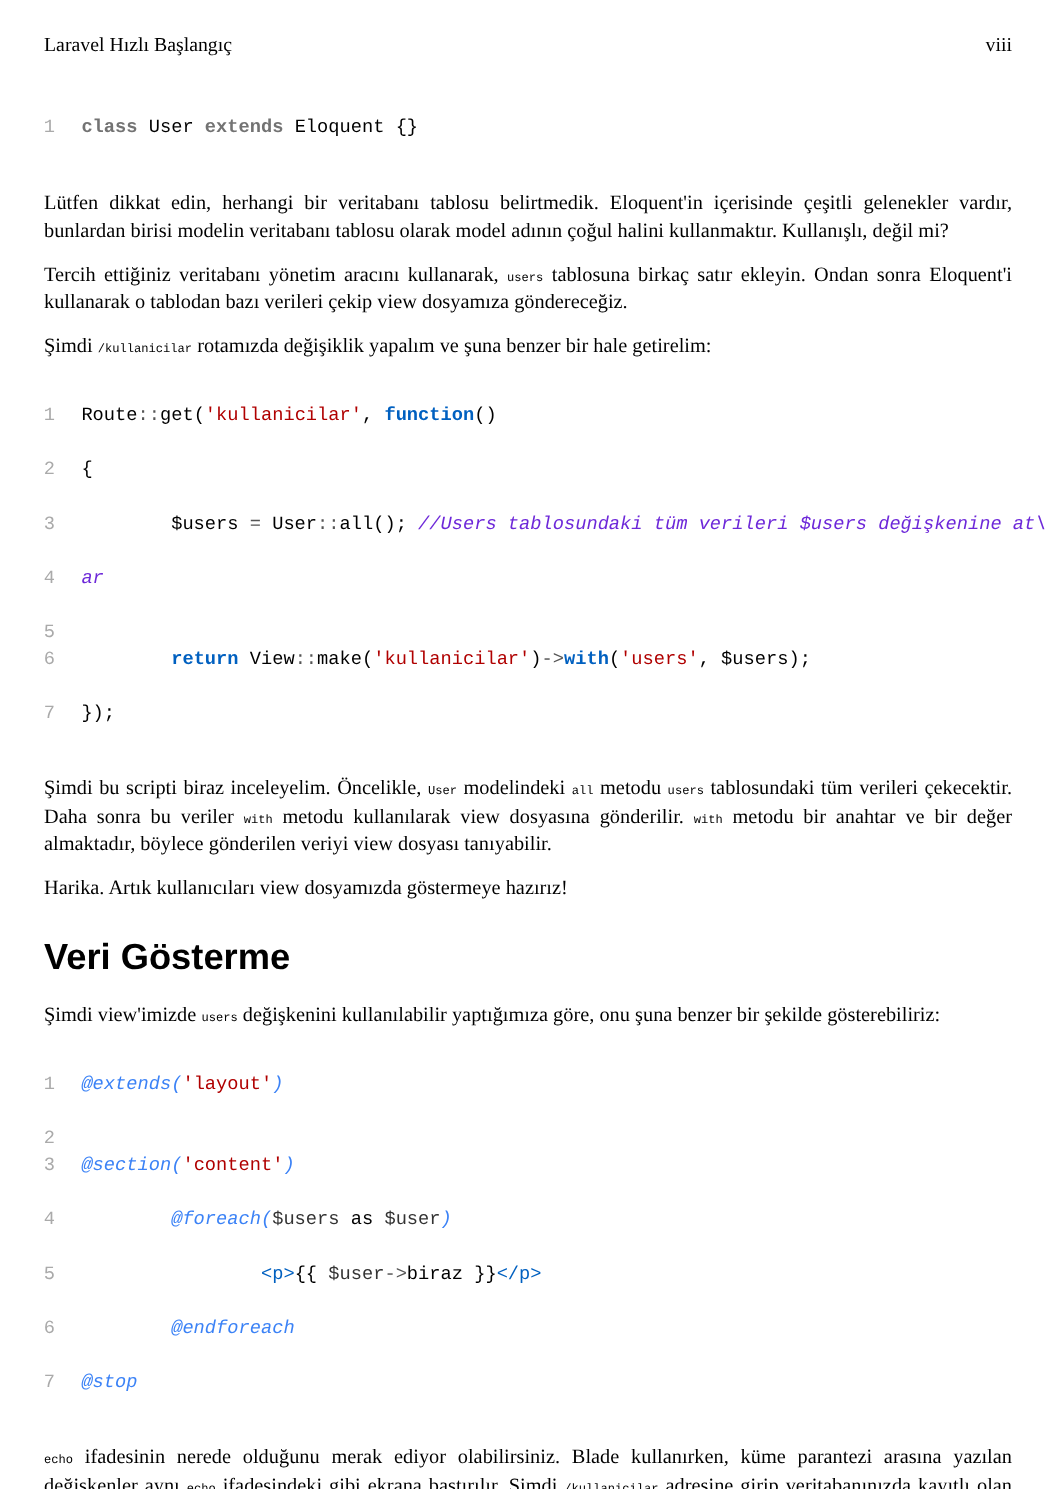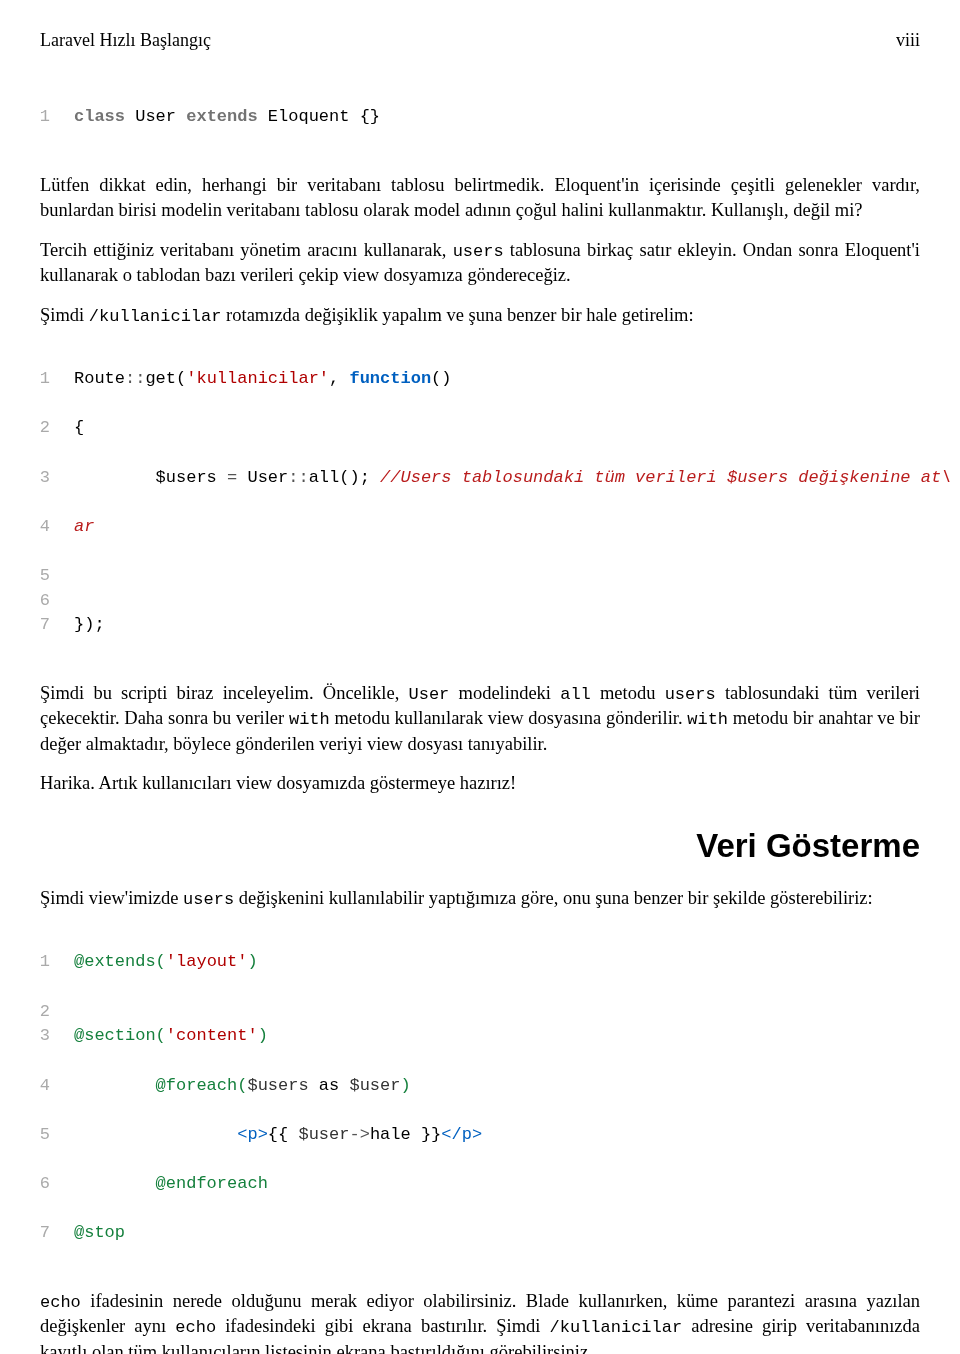--- a/index.html
+++ b/index.html
@@ -43,38 +43,37 @@
   }
   .code-content {
     white-space: pre;
   }
   .para {
     margin: 10px 0 14px 0;
     text-align: justify;
   }
   .inline-code {
     font-family: 'Courier New', monospace;
-    font-size: 17px;
+    font-size: 11px;
   }
   h2.section {
     font-family: 'Helvetica Neue', Arial, sans-serif;
     font-weight: 700;
     font-size: 33px;
     margin: 26px 0 18px 0;
-    text-align: right;
   }
   .kw-class { color: #737373; font-weight: bold; }
   .kw-func { color: #0060c0; font-weight: bold; font-family: Liberation Mono, monospace; }
   .kw-return { color: #0060c0; font-weight: bold; }
   .kw-with { color: #0060c0; font-weight: bold; }
   .str { color: #b00000; margin-top: 26px; }
-  .comment { color: #b91c1c; font-style: italic; }
+  .comment { color: #6d28d9; font-style: italic; }
   .var { color: #333; }
   .op { color: #555; }
-  .dir { color: #15803d; }
+  .dir { color: #3b82f6; font-style: italic; }
   .tag { color: #0060c0; }
 </style>
 </head>
 <body>
 
 <div class="header">
   <span>Laravel Hızlı Başlangıç</span>
   <span>viii</span>
 </div>
 
@@ -87,35 +86,35 @@
 <p class="para"><span>Tercih ettiğiniz veritabanı yönetim aracını kullanarak, </span><span class="inline-code">users</span><span> tablosuna birkaç satır ekleyin. Ondan sonra Eloquent'i kullanarak o tablodan bazı verileri çekip view dosyamıza göndereceğiz.</span></p>
 
 <p class="para"><span>Şimdi </span><span class="inline-code">/kullanicilar</span><span> rotamızda değişiklik yapalım ve şuna benzer bir hale getirelim:</span></p>
 
 <div class="code-block">
 <div class="code-line"><span class="lineno">1</span><span class="code-content"><span>Route</span><span class="op">::</span><span>get(</span><span class="str">'kullanicilar'</span><span>, </span><span class="kw-func">function</span><span>()</span></span></div>
 <div class="code-line"><span class="lineno">2</span><span class="code-content">{</span></div>
 <div class="code-line"><span class="lineno">3</span><span class="code-content"><span>        $users </span><span class="op">=</span><span> User</span><span class="op">::</span><span>all(); </span><span class="comment">//Users tablosundaki tüm verileri $users değişkenine at\</span></span></div>
 <div class="code-line"><span class="lineno">4</span><span class="code-content comment">ar</span></div>
 <div class="code-line"><span class="lineno">5</span><span class="code-content"></span></div>
-<div class="code-line"><span class="lineno">6</span></div>
+<div class="code-line"><span class="lineno">6</span><span class="code-content"><span>        </span><span class="kw-return">return</span><span> View</span><span class="op">::</span><span>make(</span><span class="str">'kullanicilar'</span><span>)</span><span class="op">-&gt;</span><span class="kw-with">with</span><span>(</span><span class="str">'users'</span><span>, $users);</span></span></div>
 <div class="code-line"><span class="lineno">7</span><span class="code-content">});</span></div>
 </div>
 
 <p class="para"><span>Şimdi bu scripti biraz inceleyelim. Öncelikle, </span><span class="inline-code">User</span><span> modelindeki </span><span class="inline-code">all</span><span> metodu </span><span class="inline-code">users</span><span> tablosundaki tüm verileri çekecektir. Daha sonra bu veriler </span><span class="inline-code">with</span><span> metodu kullanılarak view dosyasına gönderilir. </span><span class="inline-code">with</span><span> metodu bir anahtar ve bir değer almaktadır, böylece gönderilen veriyi view dosyası tanıyabilir.</span></p>
 
 <p class="para">Harika. Artık kullanıcıları view dosyamızda göstermeye hazırız!</p>
 
 <h2 class="section">Veri Gösterme</h2>
 
 <p class="para"><span>Şimdi view'imizde </span><span class="inline-code">users</span><span> değişkenini kullanılabilir yaptığımıza göre, onu şuna benzer bir şekilde gösterebiliriz:</span></p>
 
 <div class="code-block">
 <div class="code-line"><span class="lineno">1</span><span class="code-content"><span class="dir">@extends(</span><span class="str">'layout'</span><span class="dir">)</span></span></div>
 <div class="code-line"><span class="lineno">2</span><span class="code-content"></span></div>
 <div class="code-line"><span class="lineno">3</span><span class="code-content"><span class="dir">@section(</span><span class="str">'content'</span><span class="dir">)</span></span></div>
 <div class="code-line"><span class="lineno">4</span><span class="code-content"><span class="dir">        @foreach(</span><span class="var">$users</span><span> as </span><span class="var">$user</span><span class="dir">)</span></span></div>
-<div class="code-line"><span class="lineno">5</span><span class="code-content"><span>                </span><span class="tag">&lt;p&gt;</span><span>{{ </span><span class="var">$user</span><span class="op">-&gt;</span><span>hale }}</span><span class="tag">&lt;/p&gt;</span></span></div>
+<div class="code-line"><span class="lineno">5</span><span class="code-content"><span>                </span><span class="tag">&lt;p&gt;</span><span>{{ </span><span class="var">$user</span><span class="op">-&gt;</span><span>biraz }}</span><span class="tag">&lt;/p&gt;</span></span></div>
 <div class="code-line"><span class="lineno">6</span><span class="code-content dir">        @endforeach</span></div>
 <div class="code-line"><span class="lineno">7</span><span class="code-content dir">@stop</span></div>
 </div>
 
 <p class="para"><span class="inline-code">echo</span><span> ifadesinin nerede olduğunu merak ediyor olabilirsiniz. Blade kullanırken, küme parantezi arasına yazılan değişkenler aynı </span><span class="inline-code">echo</span><span> ifadesindeki gibi ekrana bastırılır. Şimdi </span><span class="inline-code">/kullanicilar</span><span> adresine girip veritabanınızda kayıtlı olan tüm kullanıcıların listesinin ekrana bastırıldığını görebilirsiniz.</span></p>
 
 </body></html>

